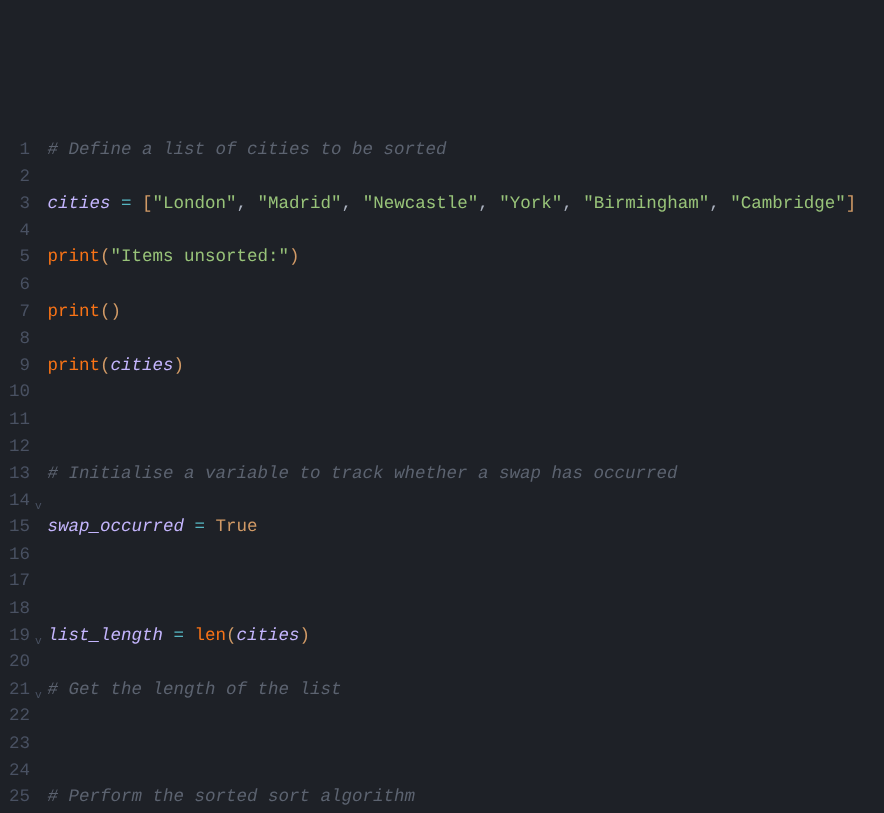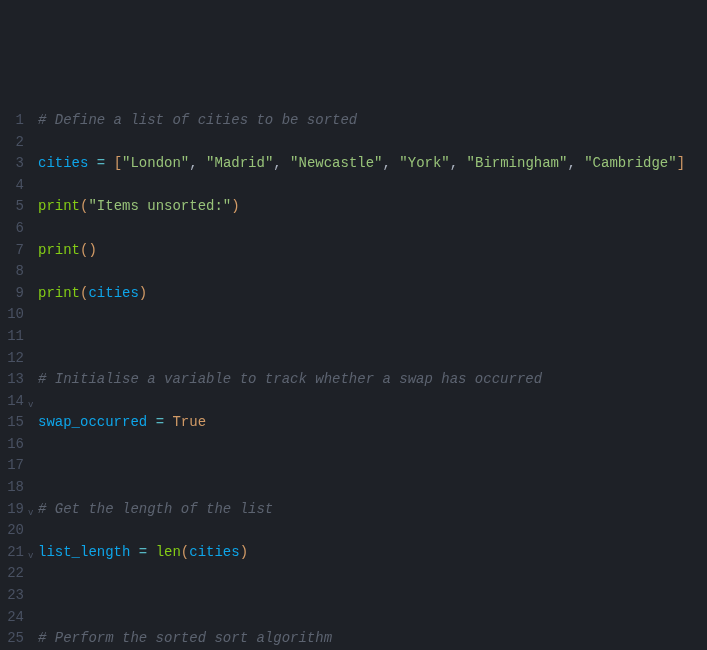--- a/index.html
+++ b/index.html
@@ -38,25 +38,25 @@
     text-align: left;
   }
   .code {
     flex: 1;
     padding-left: 0px;
   }
   .line { display:block; height:21.6px; }
   .ln { display:block; height:21.6px; }
 
   .c  { color: #5c6370; font-style: italic; margin-top: 16px; }                        
-  .fn { color: #84cc16; }                        
+  .fn { color: #f97316; }                        
   .s  { color: #98c379; }                        
   .b  { color: #d19a66; margin-top: 20px; }                        
   .op { color: #56b6c2; }                        
-  .id { color: #0ea5e9; }                        
+  .id { color: #c4b5fd; font-style: italic; }                        
   .p  { color: #abb2bf; }                        
   .br1 { color: #d19a66; }                        
 </style>
 </head>
 <body>
 
 
 
 <div class="editor">
   <div class="gutter">
@@ -68,22 +68,22 @@
   <div class="code">
 <span class="line"><span class="c"># Define a list of cities to be sorted</span></span>
 <span class="line"><span class="id">cities</span> <span class="op">=</span> <span class="br1">[</span><span class="s">"London"</span><span class="p">,</span> <span class="s">"Madrid"</span><span class="p">,</span> <span class="s">"Newcastle"</span><span class="p">,</span> <span class="s">"York"</span><span class="p">,</span> <span class="s">"Birmingham"</span><span class="p">,</span> <span class="s">"Cambridge"</span><span class="br1">]</span></span>
 <span class="line"><span class="fn">print</span><span class="br1">(</span><span class="s">"Items unsorted:"</span><span class="br1">)</span></span>
 <span class="line"><span class="fn">print</span><span class="br1">(</span><span class="br1">)</span></span>
 <span class="line"><span class="fn">print</span><span class="br1">(</span><span class="id">cities</span><span class="br1">)</span></span>
 <span class="line"></span>
 <span class="line"><span class="c"># Initialise a variable to track whether a swap has occurred</span></span>
 <span class="line"><span class="id">swap_occurred</span> <span class="op">=</span> <span class="b">True</span></span>
 <span class="line"></span>
+<span class="line"><span class="id">list_length</span> <span class="op">=</span> <span class="fn">len</span><span class="br1">(</span><span class="id">cities</span><span class="br1">)</span></span>
 <span class="line"><span class="c"># Get the length of the list</span></span>
-<span class="line"><span class="id">list_length</span> <span class="op">=</span> <span class="fn">len</span><span class="br1">(</span><span class="id">cities</span><span class="br1">)</span></span>
 <span class="line"></span>
 <span class="line"><span class="c"># Perform the sorted sort algorithm</span></span>
 
 
 
 
 
 
 
 

